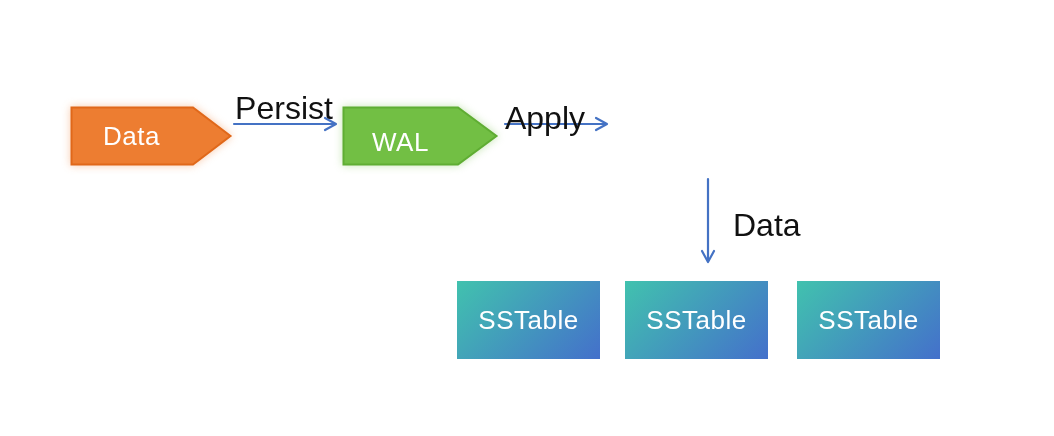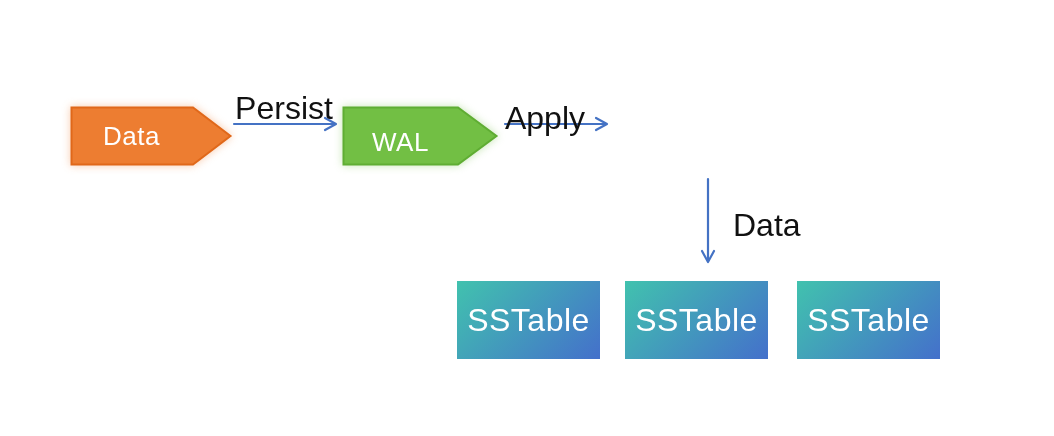--- a/index.html
+++ b/index.html
@@ -46,21 +46,21 @@
     white-space: nowrap;
   }
   .edge-label.centered { transform: translateX(-50%); }
 
   .sstable {
     position: absolute;
     top: 281px; width: 143px; height: 78px;
     background: linear-gradient(135deg, var(--sstable-grad-start, #41C2AE), var(--sstable-grad-end, #4470CB));
     display: flex; align-items: center; justify-content: center;
     color: var(--node-text, #fff);
-    font-size: 32px;
+    font-size: 26px;
     letter-spacing: 0.5px;
   }
   .sstable-1 { left: 457px; }
   .sstable-2 { left: 625px; }
   .sstable-3 { left: 797px; }
 </style>
 </head>
 <body>
 
 <div class="canvas">

